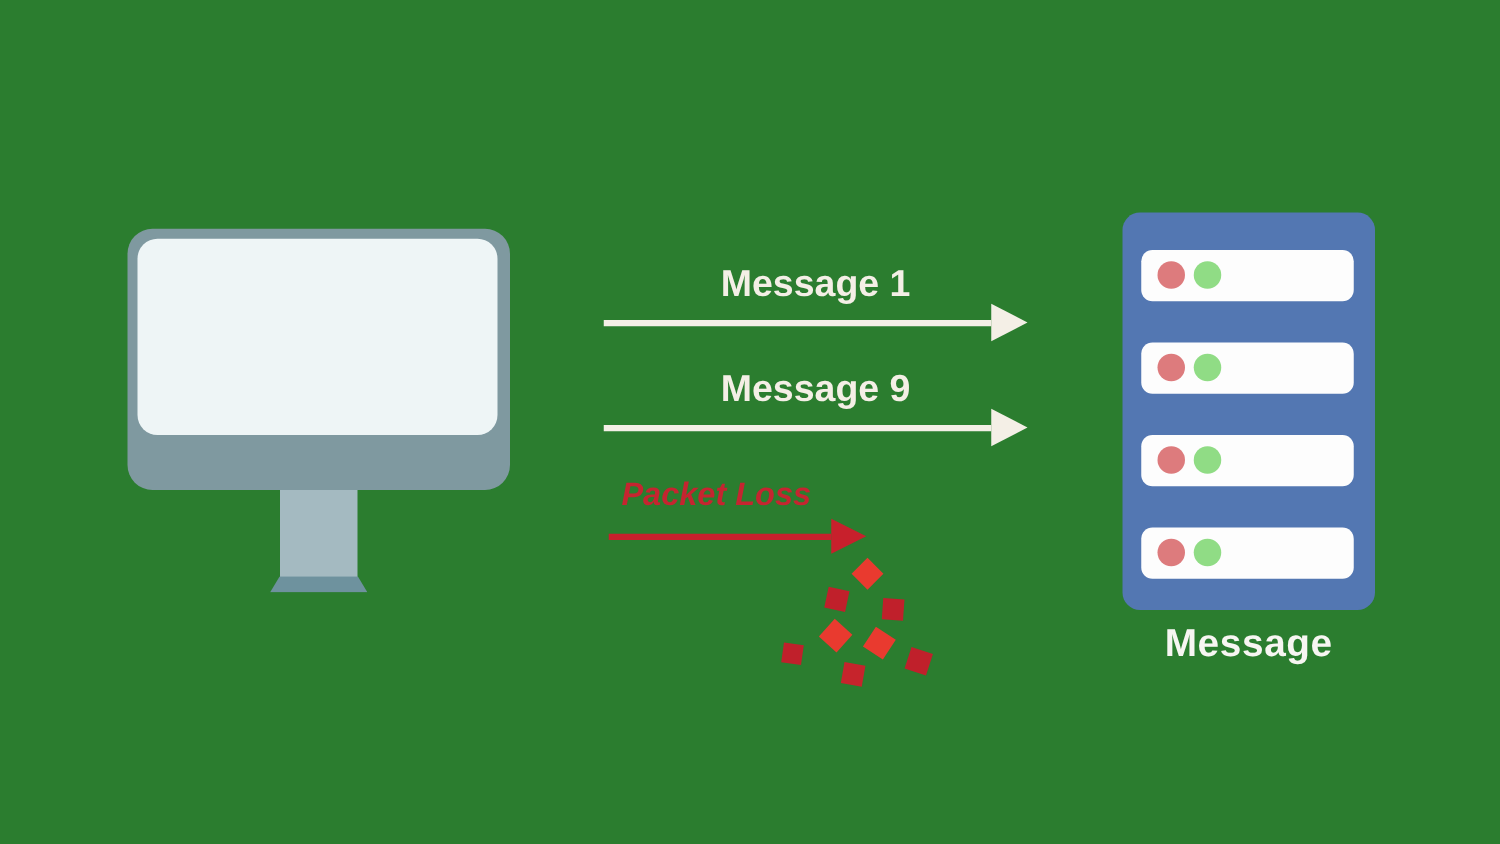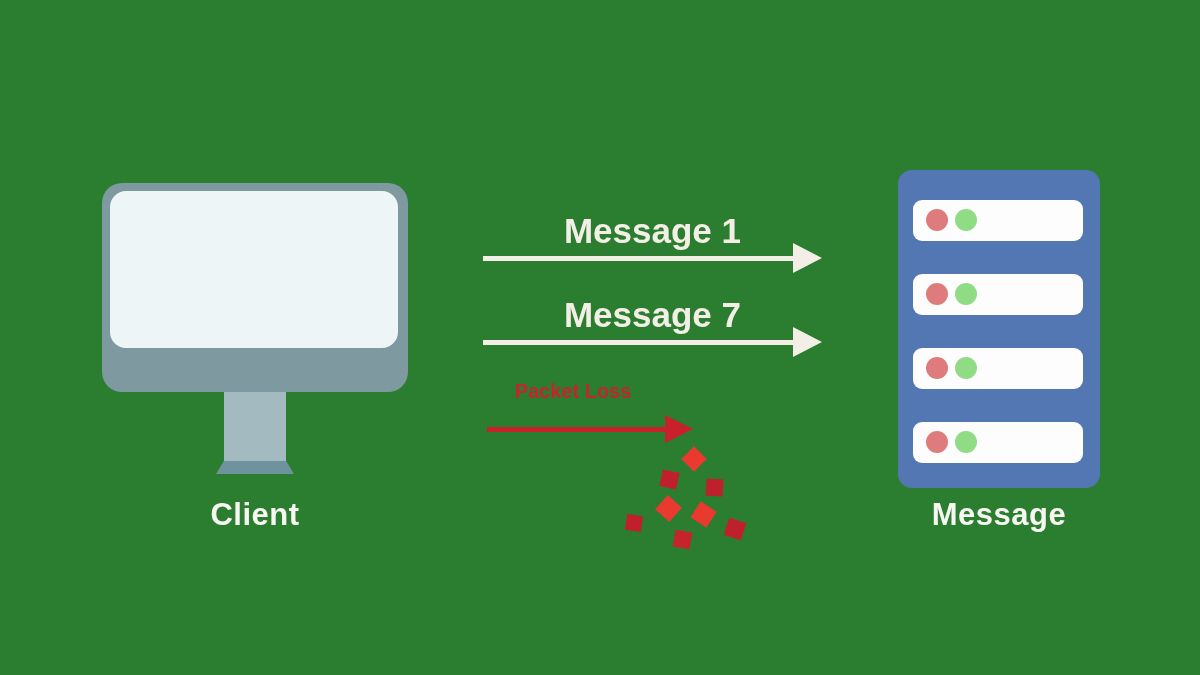--- a/index.html
+++ b/index.html
@@ -37,47 +37,46 @@
   .arrow .head{position:static;width:0;height:0;border-top:15px solid transparent;border-bottom:15px solid transparent;}
   .arrow.delivered .shaft{background:var(--arrow-delivered);}
   .arrow.delivered .head{border-left:29px solid var(--arrow-delivered);}
   .arrow.lost .shaft{background:var(--arrow-lost);}
   .arrow.lost .head{border-top-width:14px;border-bottom-width:14px;border-left:28px solid var(--arrow-lost);}
   .arrow-1{left:483px;top:243px;} .arrow-1 .shaft{width:310px;}
   .arrow-2{left:483px;top:327px;} .arrow-2 .shaft{width:310px;}
   .arrow-loss{left:487px;top:415px;} .arrow-loss .shaft{width:178px;}
 
   .flow-label{font-weight:700;text-align:center;}
-  .flow-label.delivered{color:var(--arrow-delivered);font-size:35px;}
+  .flow-label.delivered{color:var(--arrow-delivered);font-size:30px;}
   .msg1-label{left:483px;top:211px;width:339px;}
   .msg2-label{left:483px;top:295px;width:339px;}
-  .loss-label{left:483px;top:380px;width:180px;font-size:20px;color:var(--packet-loss-text);}
+  .loss-label{left:483px;top:380px;width:180px;font-size:26px;color:var(--packet-loss-text);font-style:italic;}
 
   
   .packet-field{left:0;top:0;width:100%;height:100%;pointer-events:none;}
   .packet{position:absolute;}
 </style>
 </head>
 <body>
 
 <div class="canvas">
 
   <div class="monitor-frame"></div>
   <div class="monitor-screen"></div>
   <div class="monitor-neck"></div>
   <div class="monitor-foot"></div>
-  <div class="node-label client-label">Client</div>
 
   <div class="flow-label delivered msg1-label">Message 1</div>
   <div class="arrow delivered arrow-1">
     <div class="shaft"></div>
     <div class="head"></div>
   </div>
 
-  <div class="flow-label delivered msg2-label">Message 7</div>
+  <div class="flow-label delivered msg2-label">Message 9</div>
   <div class="arrow delivered arrow-2">
     <div class="shaft"></div>
     <div class="head"></div>
   </div>
 
   <div class="flow-label loss-label">Packet Loss</div>
   <div class="arrow lost arrow-loss">
     <div class="shaft"></div>
     <div class="head"></div>
   </div>

